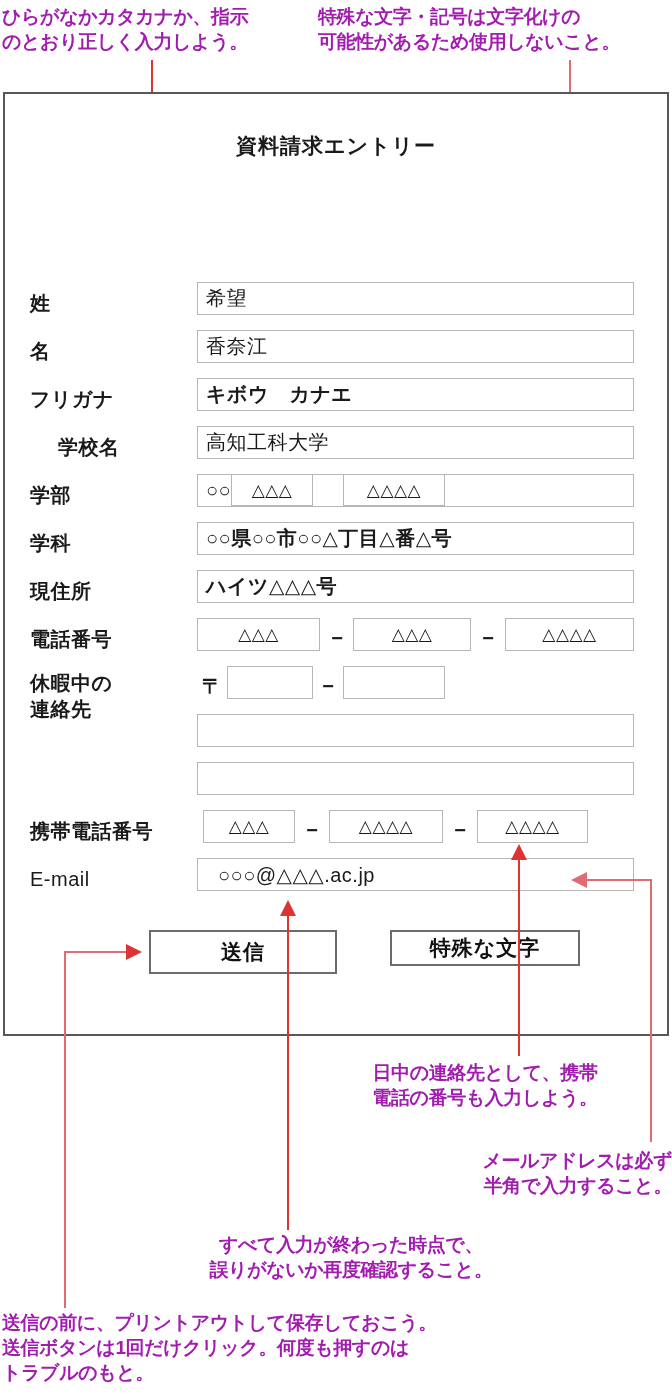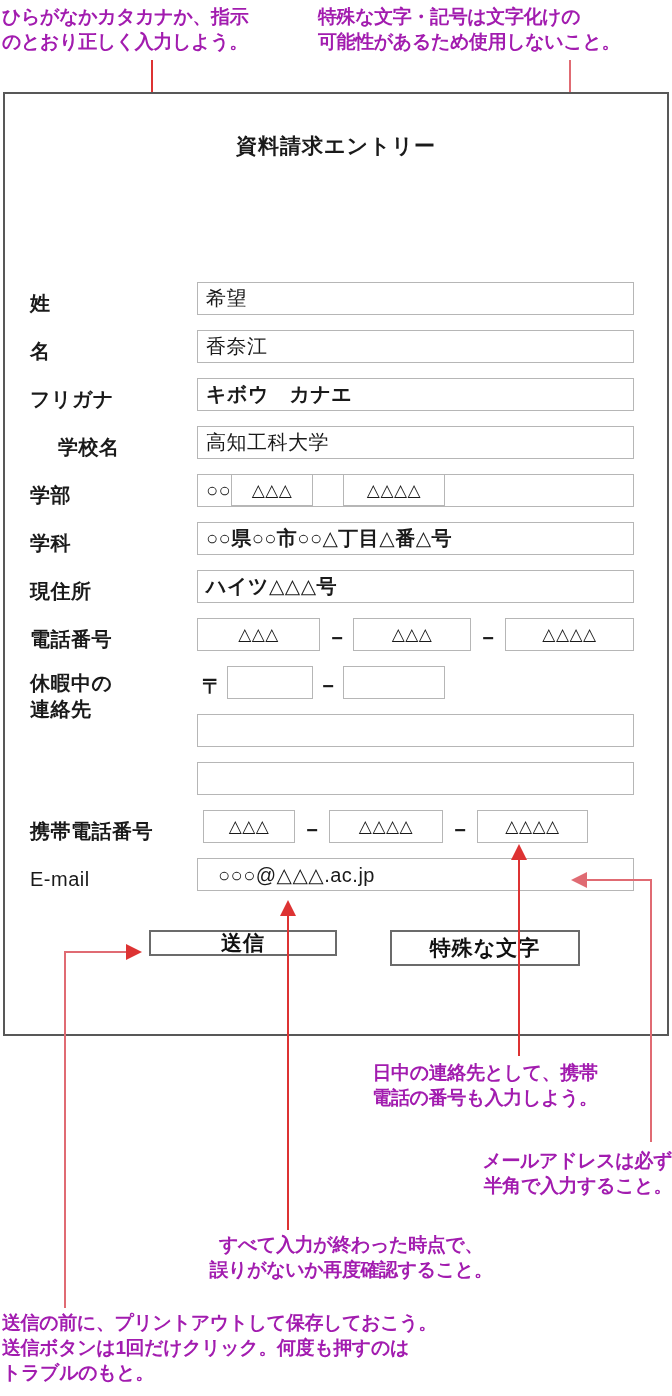--- a/index.html
+++ b/index.html
@@ -161,21 +161,21 @@
     <div class="row-label" style="left:25px; top:724px;">携帯電話番号</div>
     <div class="fld narrow" style="left:198px; top:716px; width:92px; height:33px;">△△△</div>
     <div class="sym" style="left:292px; top:724px; width:30px; height:24px;">−</div>
     <div class="fld narrow" style="left:324px; top:716px; width:114px; height:33px;">△△△△</div>
     <div class="sym" style="left:440px; top:724px; width:30px; height:24px;">−</div>
     <div class="fld narrow" style="left:472px; top:716px; width:111px; height:33px;">△△△△</div>
 
     <div class="row-label" style="left:25px; top:772px; font-weight:normal;">E-mail</div>
     <div class="fld" style="left:192px; top:764px; width:437px; height:33px; padding-left:20px;">○○○@△△△.ac.jp</div>
 
-    <div class="btn" style="left:144px; top:836px; width:188px; height:26px;">送信</div>
+    <div class="btn" style="left:144px; top:836px; width:188px; height:44px;">送信</div>
     <div class="btn" style="left:385px; top:836px; width:190px; height:36px;">特殊な文字</div>
   </div>
 
   <div class="note right" style="left:330px; top:1148px; width:342px;">メールアドレスは必ず
 半角で入力すること。</div>
 
   <div class="note center" style="left:330px; top:1060px; width:310px;">日中の連絡先として、携帯
 電話の番号も入力しよう。</div>
 
   <div class="note center" style="left:150px; top:1232px; width:402px;">すべて入力が終わった時点で、

